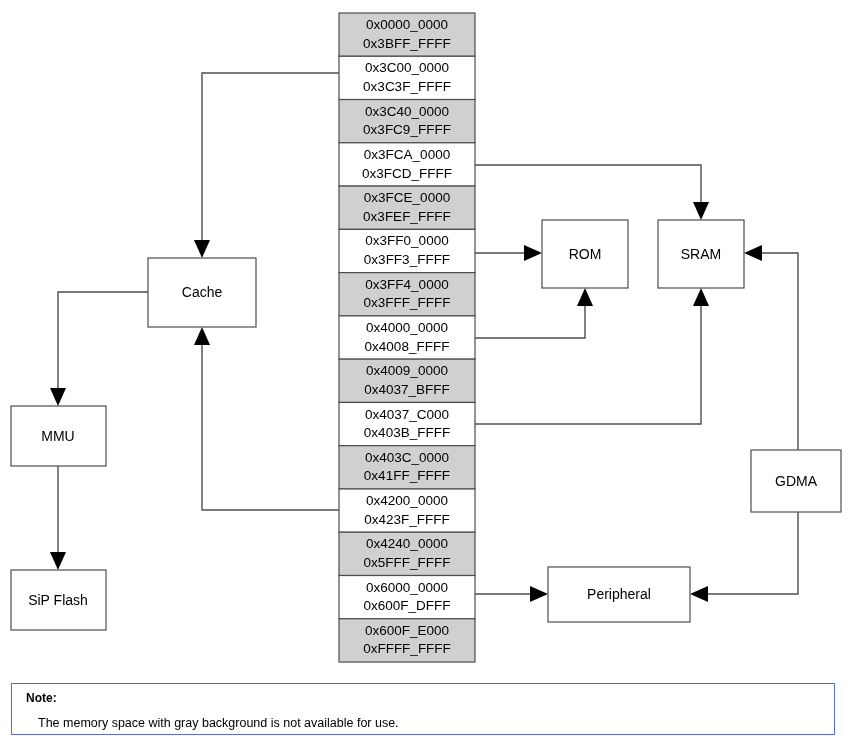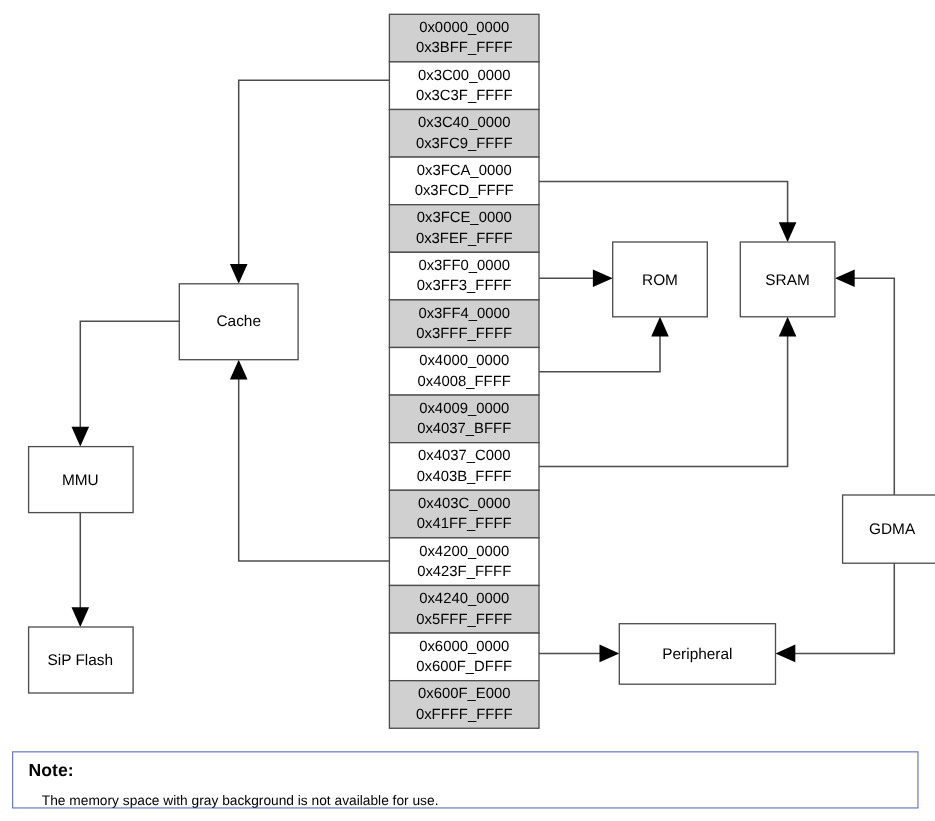--- a/index.html
+++ b/index.html
@@ -13,21 +13,20 @@
     font-family: "Liberation Sans", sans-serif;
     position: relative;
     overflow: hidden;
   }
   #diagram-root {
     position: absolute;
     left: 0;
     top: 0;
     width: 743px;
     height: 746px;
-    padding-left: 15px;
   }
   svg#memory-map {
     display: block;
     width: 850px;
     height: 746px;
   }
   .addr-cell-rect {
     stroke: #4d4d4d;
     stroke-width: 1.2;
   }
@@ -67,21 +66,21 @@
     top: 683px;
     width: 824px;
     height: 52px;
     box-sizing: border-box;
     border: 1.5px solid #5b6fc0;
     background: #ffffff;
     padding: 8px 14px 0 14px;
   }
   .note-title {
     font-family: "Liberation Sans", sans-serif;
-    font-size: 16px;
+    font-size: 12px;
     font-weight: bold;
     color: #000000;
     margin: 0 0 8px 0;
     line-height: 1.1;
   }
   .note-body {
     font-family: "Liberation Sans", sans-serif;
     font-size: 12.5px;
     color: #000000;
     margin: 12px;

